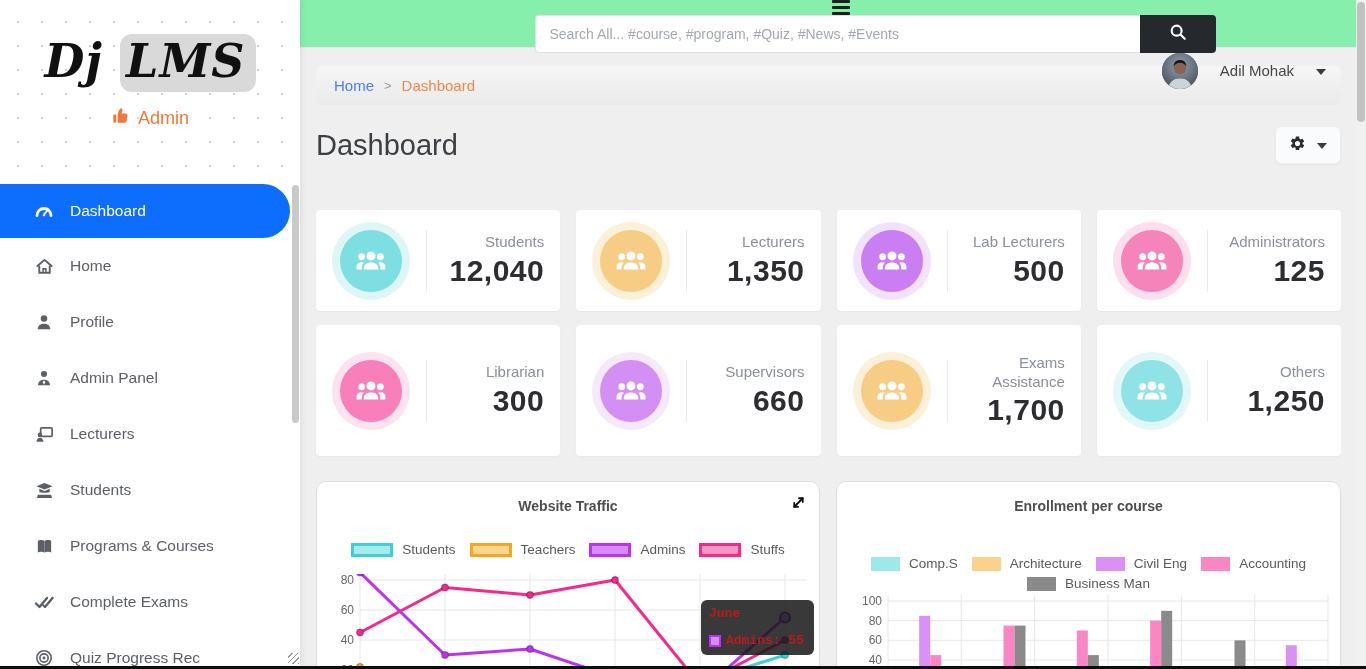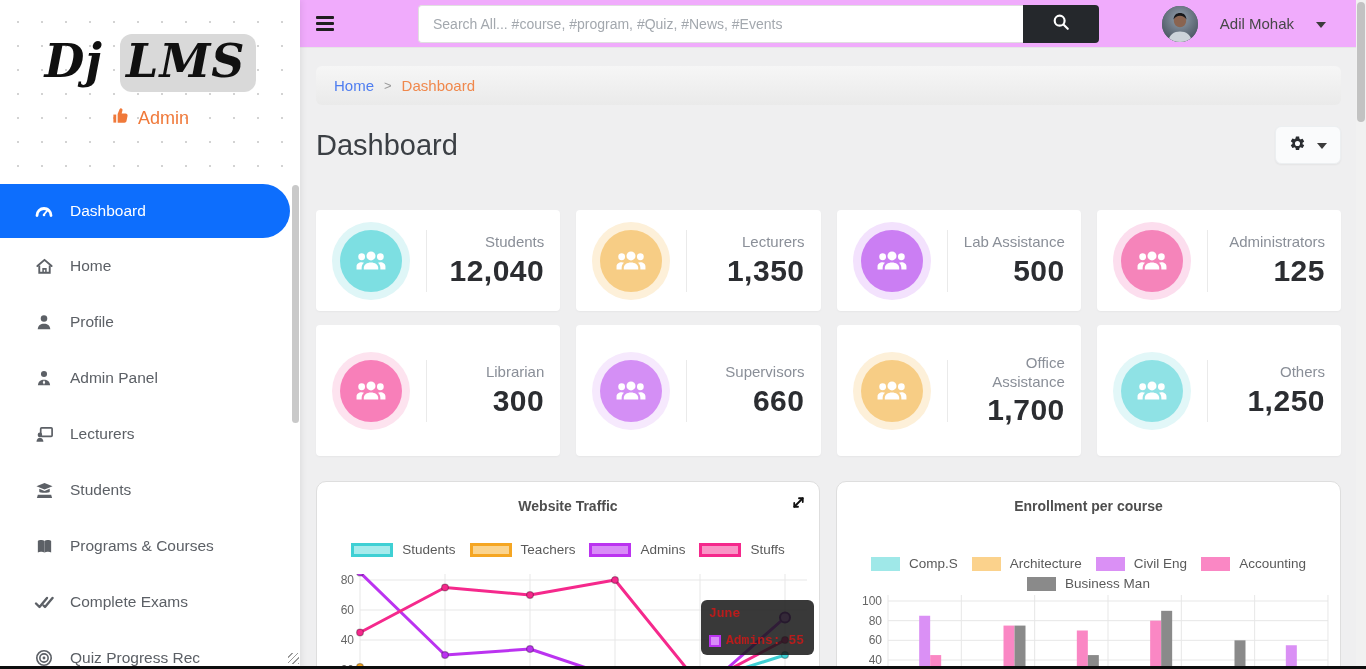--- a/index.html
+++ b/index.html
@@ -22,22 +22,22 @@
   .nav-item { display:flex; align-items:center; gap:16px; height:56px; padding-left:34px;
               color:#5c6066; font-size:15.5px; cursor:pointer; }
   .nav-item .nicon { width:20px; height:20px; display:flex; align-items:center; justify-content:center; }
   .nav-item.active { background:#0d6efd; color:#fff; width:290px; border-radius:0 28px 28px 0; height:54px; }
   .side-scrollbar { position:absolute; right:1px; top:0; width:7px; height:669px; }
   .side-scroll-thumb { position:absolute; left:0; top:185px; width:7px; height:238px; background:#c9c9c9; border-radius:4px; }
   .resize-grip { position:absolute; left:288px; bottom:5px; width:11px; height:11px;
     background:repeating-linear-gradient(315deg,#9a9a9a 0 1px,transparent 1px 4px); }
 
   
-  .topbar { position:absolute; left:300px; top:0; width:1066px; height:48px; background:#f0abfc;
-            border-bottom:1px solid #e6e6e6; display:flex; align-items:center; z-index:4; }
+  .topbar { position:absolute; left:300px; top:0; width:1066px; height:48px; background:#86efac;
+            border-bottom:1px solid #e6e6e6; display:flex; align-items:center; z-index:4;flex-direction:column; }
   .hamburger { margin-left:16px; display:flex; flex-direction:column; gap:3.5px; cursor:pointer; }
   .hamburger span { width:18px; height:2.6px; background:#1f1f1f; border-radius:1px; }
   .search-wrap { display:flex; margin-left:84px; height:38px; }
   .search-input { width:605px; height:38px; border:1px solid #e0e0e0; border-right:none;
                   border-radius:4px 0 0 4px; padding:0 14px; font-size:14px; color:#333; outline:none; }
   .search-input::placeholder { color:#a3a8ae; }
   .search-btn { width:76px; height:38px; background:#25282c; border:none; border-radius:0 4px 4px 0;
                 display:flex; align-items:center; justify-content:center; cursor:pointer; }
   .user-wrap { margin-left:auto; margin-right:40px; display:flex; align-items:center; gap:22px; cursor:pointer; }
   .avatar { width:36px; height:36px; border-radius:50%; overflow:hidden; background:#5d6775; }
@@ -314,21 +314,21 @@
               <path d="M3 24v-3.5c0-3 2.6-5 6-5 1 0 2 .2 2.8.6-1.8 1.6-2.8 3.7-2.8 6V24z"></path>
               <circle cx="31" cy="9" r="4"></circle>
               <path d="M37 24v-3.5c0-3-2.6-5-6-5-1 0-2 .2-2.8.6 1.8 1.6 2.8 3.7 2.8 6V24z"></path>
               <circle cx="20" cy="8" r="5.3"></circle>
               <path d="M11.5 24v-2c0-3.8 3.7-6.3 8.5-6.3s8.5 2.5 8.5 6.3v2z"></path>
             </svg>
           </div>
         </div>
         <div class="stat-div"></div>
         <div class="stat-text">
-          <div class="stat-label">Lab Assistance</div>
+          <div class="stat-label">Lab Lecturers</div>
           <div class="stat-value">500</div>
         </div>
       </div>
     <div class="stat-card">
         <div class="stat-halo" style="background:#fcdeee">
           <div class="stat-circle" style="background:#f584ba">
             <svg width="34" height="24" viewBox="0 0 40 28" fill="#fff">
               <circle cx="9" cy="9" r="4"></circle>
               <path d="M3 24v-3.5c0-3 2.6-5 6-5 1 0 2 .2 2.8.6-1.8 1.6-2.8 3.7-2.8 6V24z"></path>
               <circle cx="31" cy="9" r="4"></circle>
@@ -390,21 +390,21 @@
               <path d="M3 24v-3.5c0-3 2.6-5 6-5 1 0 2 .2 2.8.6-1.8 1.6-2.8 3.7-2.8 6V24z"></path>
               <circle cx="31" cy="9" r="4"></circle>
               <path d="M37 24v-3.5c0-3-2.6-5-6-5-1 0-2 .2-2.8.6 1.8 1.6 2.8 3.7 2.8 6V24z"></path>
               <circle cx="20" cy="8" r="5.3"></circle>
               <path d="M11.5 24v-2c0-3.8 3.7-6.3 8.5-6.3s8.5 2.5 8.5 6.3v2z"></path>
             </svg>
           </div>
         </div>
         <div class="stat-div"></div>
         <div class="stat-text">
-          <div class="stat-label">Office Assistance</div>
+          <div class="stat-label">Exams Assistance</div>
           <div class="stat-value">1,700</div>
         </div>
       </div>
     <div class="stat-card">
         <div class="stat-halo" style="background:#e2f7f8">
           <div class="stat-circle" style="background:#8fe2e5">
             <svg width="34" height="24" viewBox="0 0 40 28" fill="#fff">
               <circle cx="9" cy="9" r="4"></circle>
               <path d="M3 24v-3.5c0-3 2.6-5 6-5 1 0 2 .2 2.8.6-1.8 1.6-2.8 3.7-2.8 6V24z"></path>
               <circle cx="31" cy="9" r="4"></circle>

